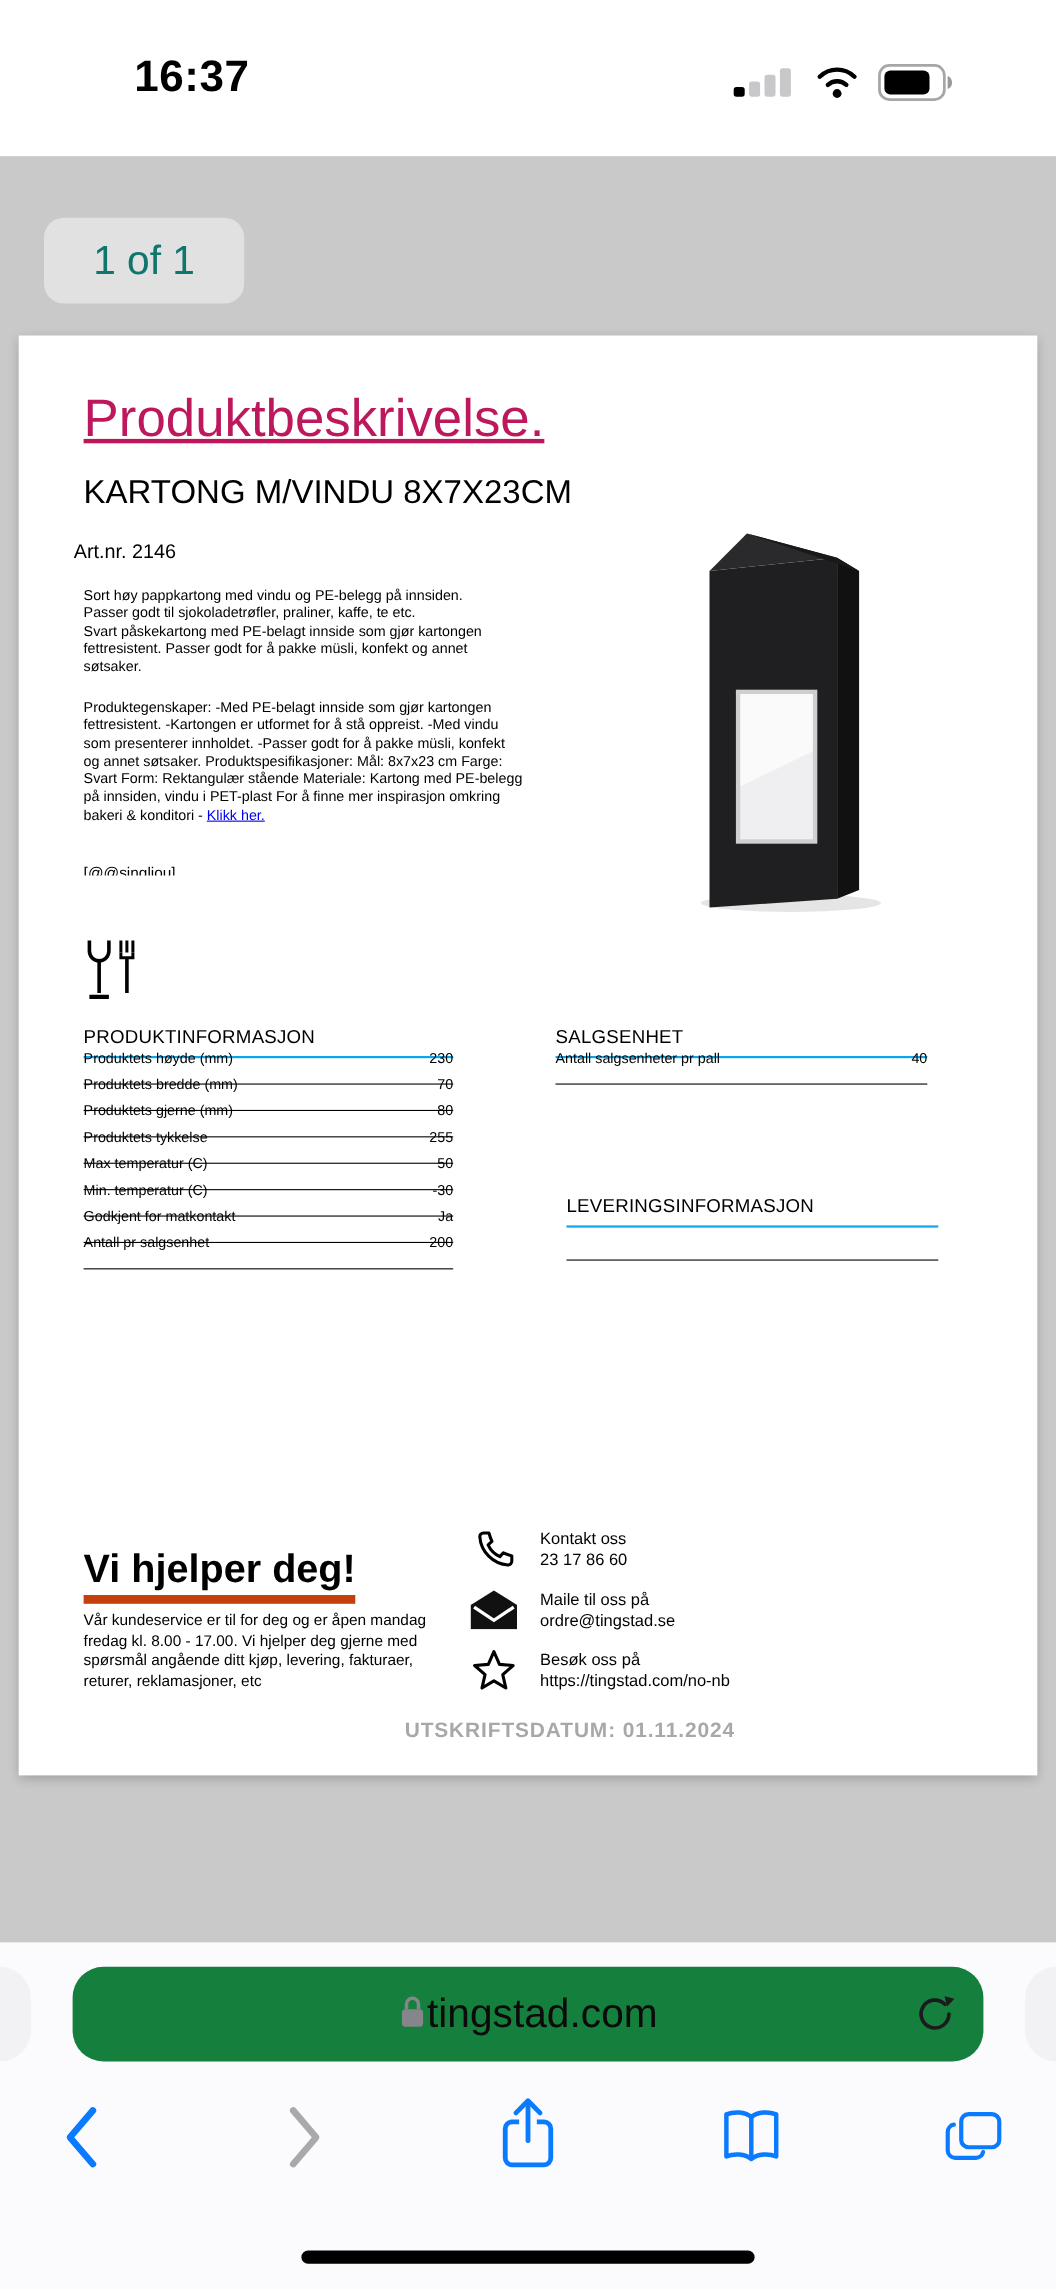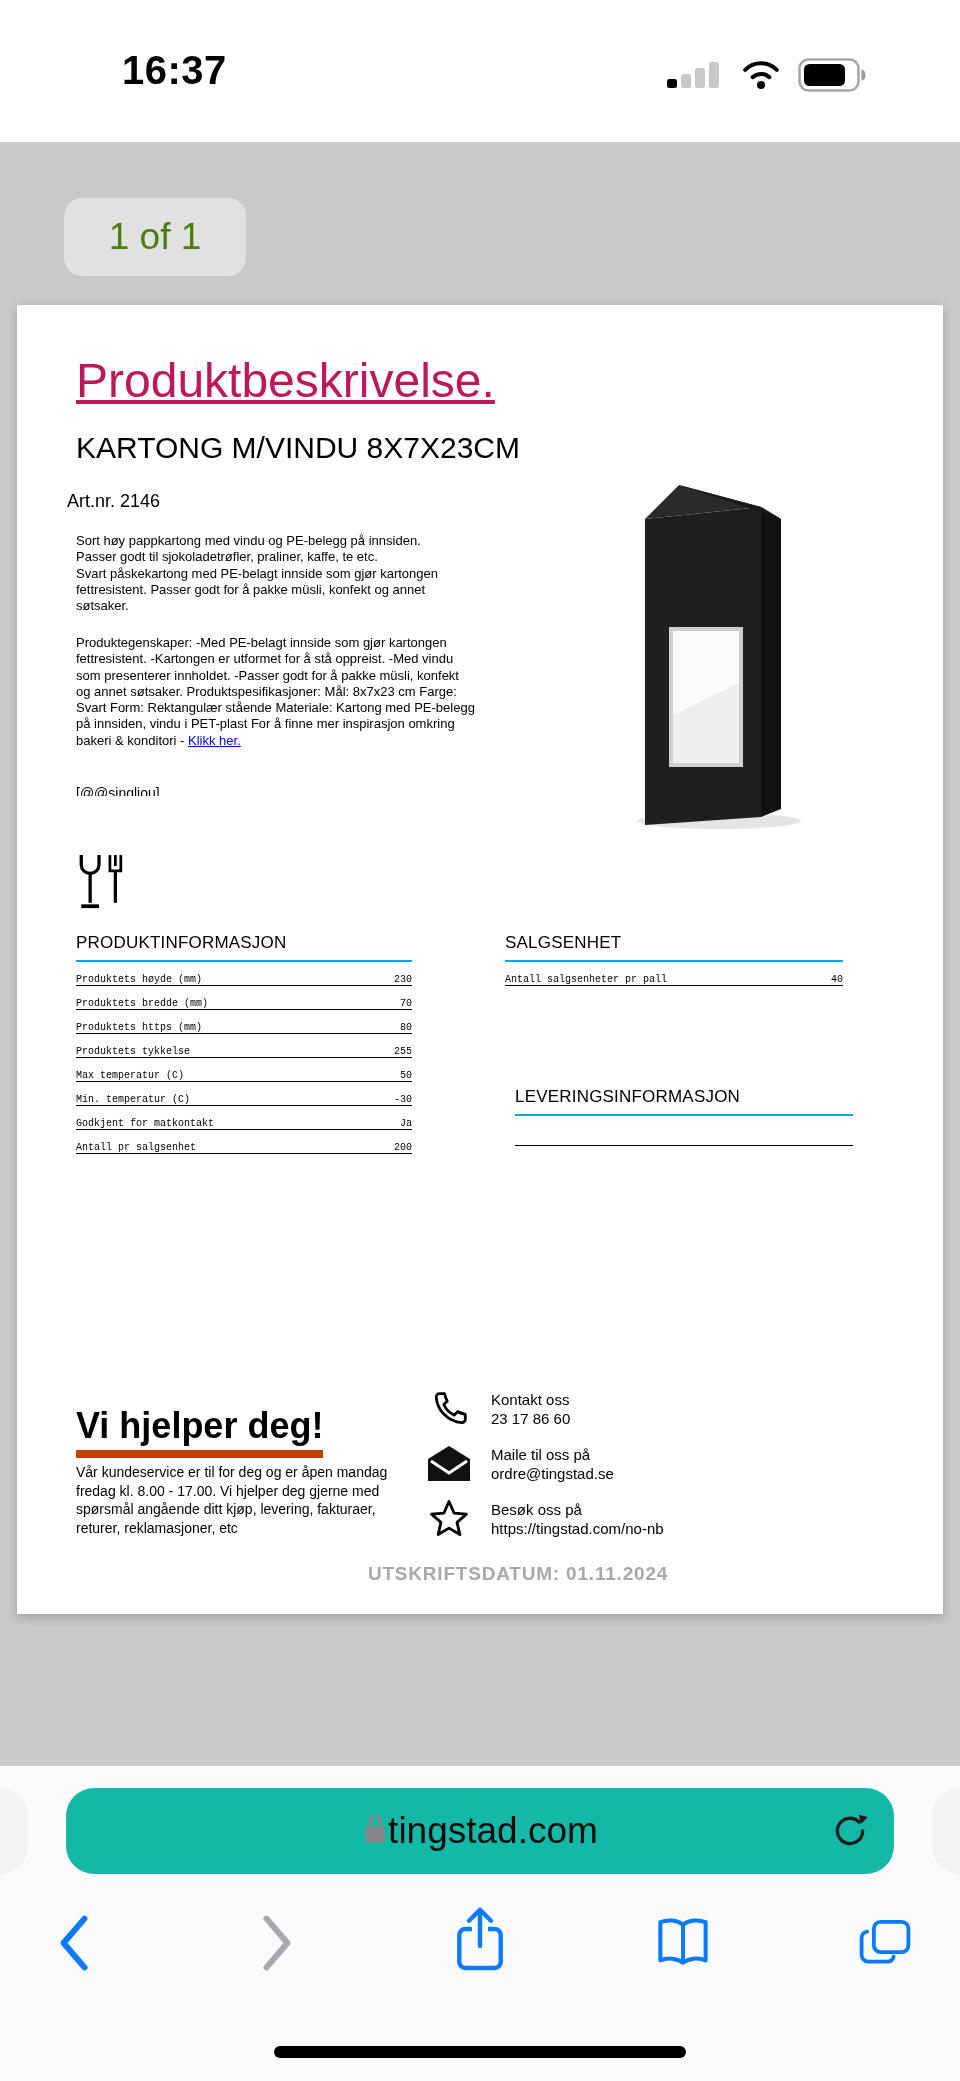--- a/index.html
+++ b/index.html
@@ -6,63 +6,63 @@
   html,body { width:960px; height:2081px; }
   body { position:relative; font-family:"Liberation Sans", sans-serif; background:#fff; overflow:hidden; }
 
   
   .status-bar { position:absolute; top:0; left:0; width:960px; height:142px; background:#fff; }
   .status-time { position:absolute; left:122px; top:48px; font-size:40px; font-weight:600; color:#000; letter-spacing:.5px; }
   .status-icons { position:absolute; right:92px; top:58px; display:flex; align-items:center; gap:16px; }
 
   
   .pdf-area { position:absolute; top:142px; left:0; width:960px; height:1624px; background:#c9c9c9; }
-  .page-pill { position:absolute; left:64px; top:56px; width:182px; height:78px; background:#e1e1e1; border-radius:18px;
-               color:#4d7c0f; font-size:37px; display:flex; align-items:center; justify-content:center; }
+  .page-pill { position:absolute; left:40px; top:56px; width:182px; height:78px; background:#e1e1e1; border-radius:18px;
+               color:#0f766e; font-size:37px; display:flex; align-items:center; justify-content:center; }
 
   .doc { position:absolute; left:17px; top:163px; width:926px; height:1309px; background:#fff; box-shadow:0 3px 10px rgba(0,0,0,.22); }
   .doc-title { position:absolute; left:59px; top:48px; font-size:48px; font-weight:400; text-decoration:underline; color:#be185d; }
   .doc-subtitle { position:absolute; left:59px; top:126px; font-size:30px; font-weight:400; color:#000; }
   .artnr { position:absolute; left:50px; top:186px; font-size:18px; color:#000; }
   .desc { position:absolute; left:59px; width:400px; font-size:13px; line-height:16.3px; color:#000; }
   .desc1 { top:228px; white-space:pre-line; }
   .desc2 { top:330px; }
   .doc-link { color:#0000ee; text-decoration:underline; cursor:pointer; }
   .clipped { position:absolute; left:59px; top:480px; height:11px; overflow:hidden; font-size:14px; color:#000; }
 
   .product-img { position:absolute; left:592px; top:172px; width:210px; height:355px; }
   .food-icon { position:absolute; left:57px; top:546px; width:50px; height:60px; }
 
   .tbl { position:absolute; }
   .tbl-left { left:59px; top:628px; width:336px; }
   .tbl-sales { left:488px; top:628px; width:338px; }
   .tbl-delivery { left:488px; top:782px; width:338px;margin-left:10px; }
   .thead { font-size:17px; color:#000; padding-bottom:7px; border-bottom:2px solid #0ea5e9; letter-spacing:.2px; }
   .trow { display:flex; justify-content:space-between; align-items:flex-end; border-bottom:1px solid #000;
-          height:24px; padding-bottom:0; font-size:10px; color:#000;font-family:Liberation Mono, monospace; }
+          height:24px; padding-bottom:16px; font-size:13px; color:#000; }
   .trow.empty { height:30px; }
 
   .help-title { position:absolute; left:59px; top:1100px; font-size:36px; font-weight:700; color:#000;
                 border-bottom:8px solid #c2410c; padding-bottom:3px; }
   .help-body { position:absolute; left:59px; top:1158px; width:330px; font-size:14px; line-height:18.5px; color:#000; }
 
   .contacts { position:absolute; left:408px; top:1080px; display:flex; flex-direction:column; gap:7px; }
   .contact-item { display:flex; align-items:center; gap:18px; }
   .contact-icon { width:48px; height:48px; flex:none; display:flex; align-items:center; justify-content:center; }
   .contact-text { font-size:15px; line-height:19px; color:#000; }
 
   .print-date { position:absolute; left:0; top:1258px; width:100%; text-align:center; font-size:19px; font-weight:700;
                 color:#a8a8ab; letter-spacing:.8px;margin-left:38px; }
 
   
   .bottom-bar { position:absolute; top:1766px; left:0; width:960px; height:315px; background:#fbfbfd; }
   .side-pill { position:absolute; top:22px; width:64px; height:86px; border-radius:28px; background:#f2f2f4; }
   .side-pill.left { left:-36px; }
   .side-pill.right { right:-36px; }
-  .url-bar { position:absolute; left:66px; top:22px; width:828px; height:86px; border-radius:28px; background:#14b8a6;
+  .url-bar { position:absolute; left:66px; top:22px; width:828px; height:86px; border-radius:28px; background:#15803d;
              display:flex; align-items:center; justify-content:center; cursor:pointer; }
   .url-text { font-size:37px; color:#0b0b0b; }
   .reload-btn { position:absolute; right:24px; top:23px; width:40px; height:40px; cursor:pointer; }
   .toolbar-btn { position:absolute; cursor:pointer; }
   .nav-back { left:56px; top:148px; }
   .nav-forward { left:259px; top:148px; }
   .nav-share { left:452px; top:138px; }
   .nav-book { left:652px; top:148px; }
   .nav-tabs { left:856px; top:150px; }
   .home-indicator { position:absolute; left:274px; top:280px; width:412px; height:12px; border-radius:7px; background:#000; cursor:pointer; }
@@ -142,21 +142,21 @@
       <div class="thead">PRODUKTINFORMASJON</div>
       <div class="trow">
           <span>Produktets høyde (mm)</span>
           <span>230</span>
         </div>
       <div class="trow">
           <span>Produktets bredde (mm)</span>
           <span>70</span>
         </div>
       <div class="trow">
-          <span>Produktets https (mm)</span>
+          <span>Produktets gjerne (mm)</span>
           <span>80</span>
         </div>
       <div class="trow">
           <span>Produktets tykkelse</span>
           <span>255</span>
         </div>
       <div class="trow">
           <span>Max temperatur (C)</span>
           <span>50</span>
         </div>

